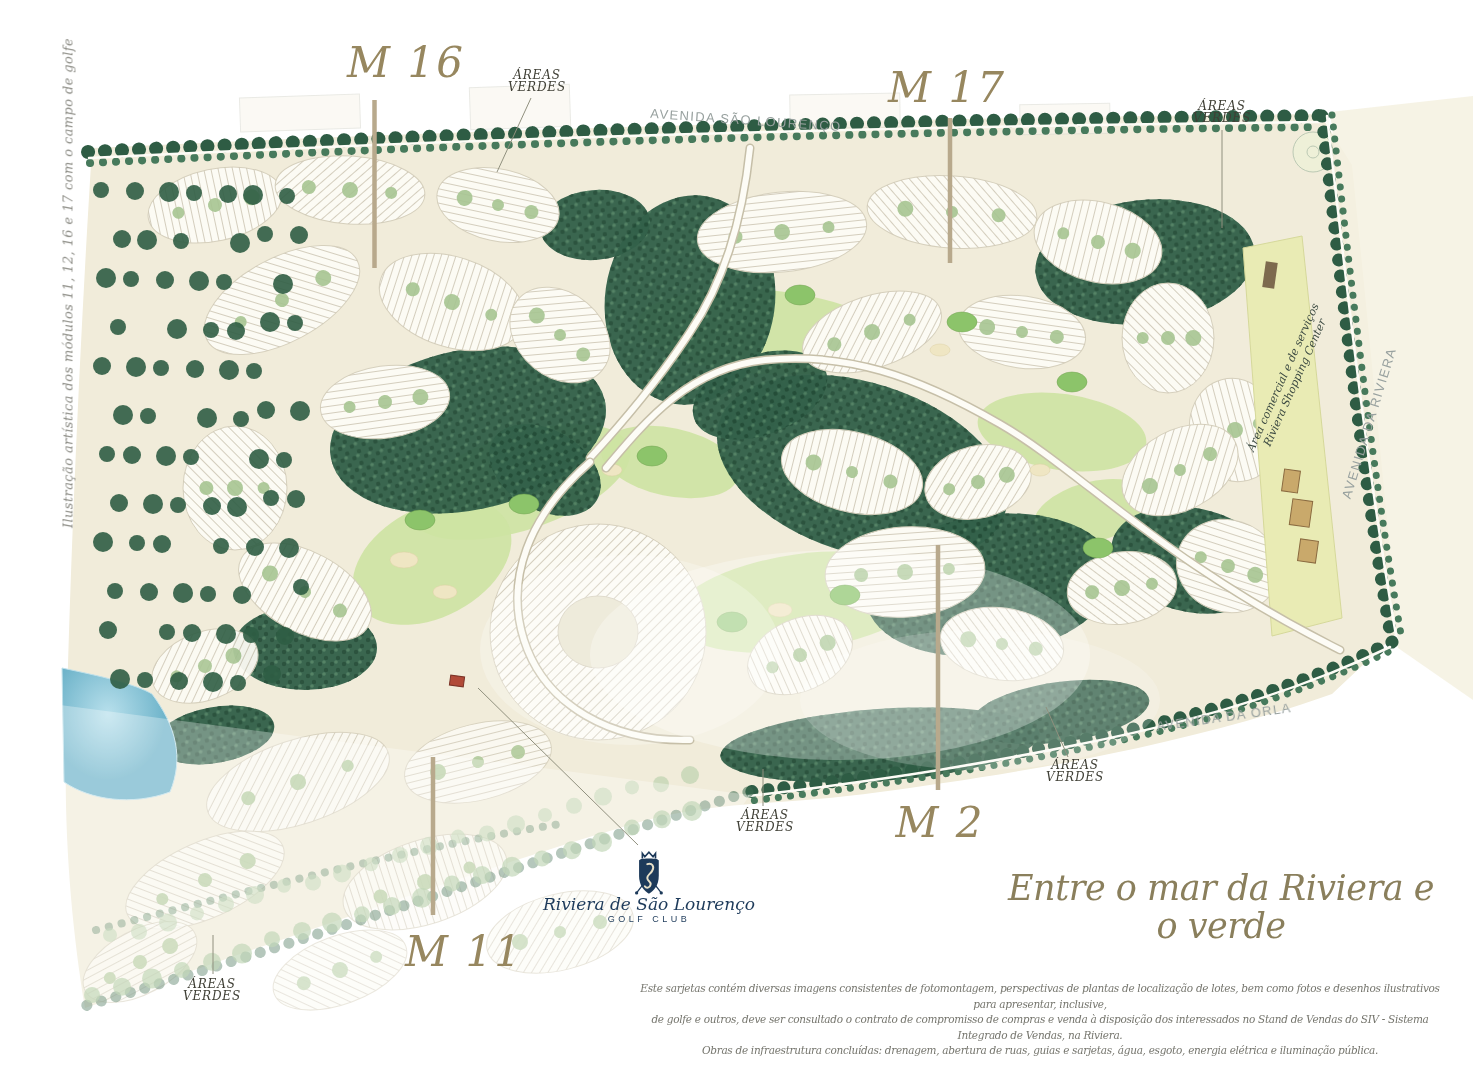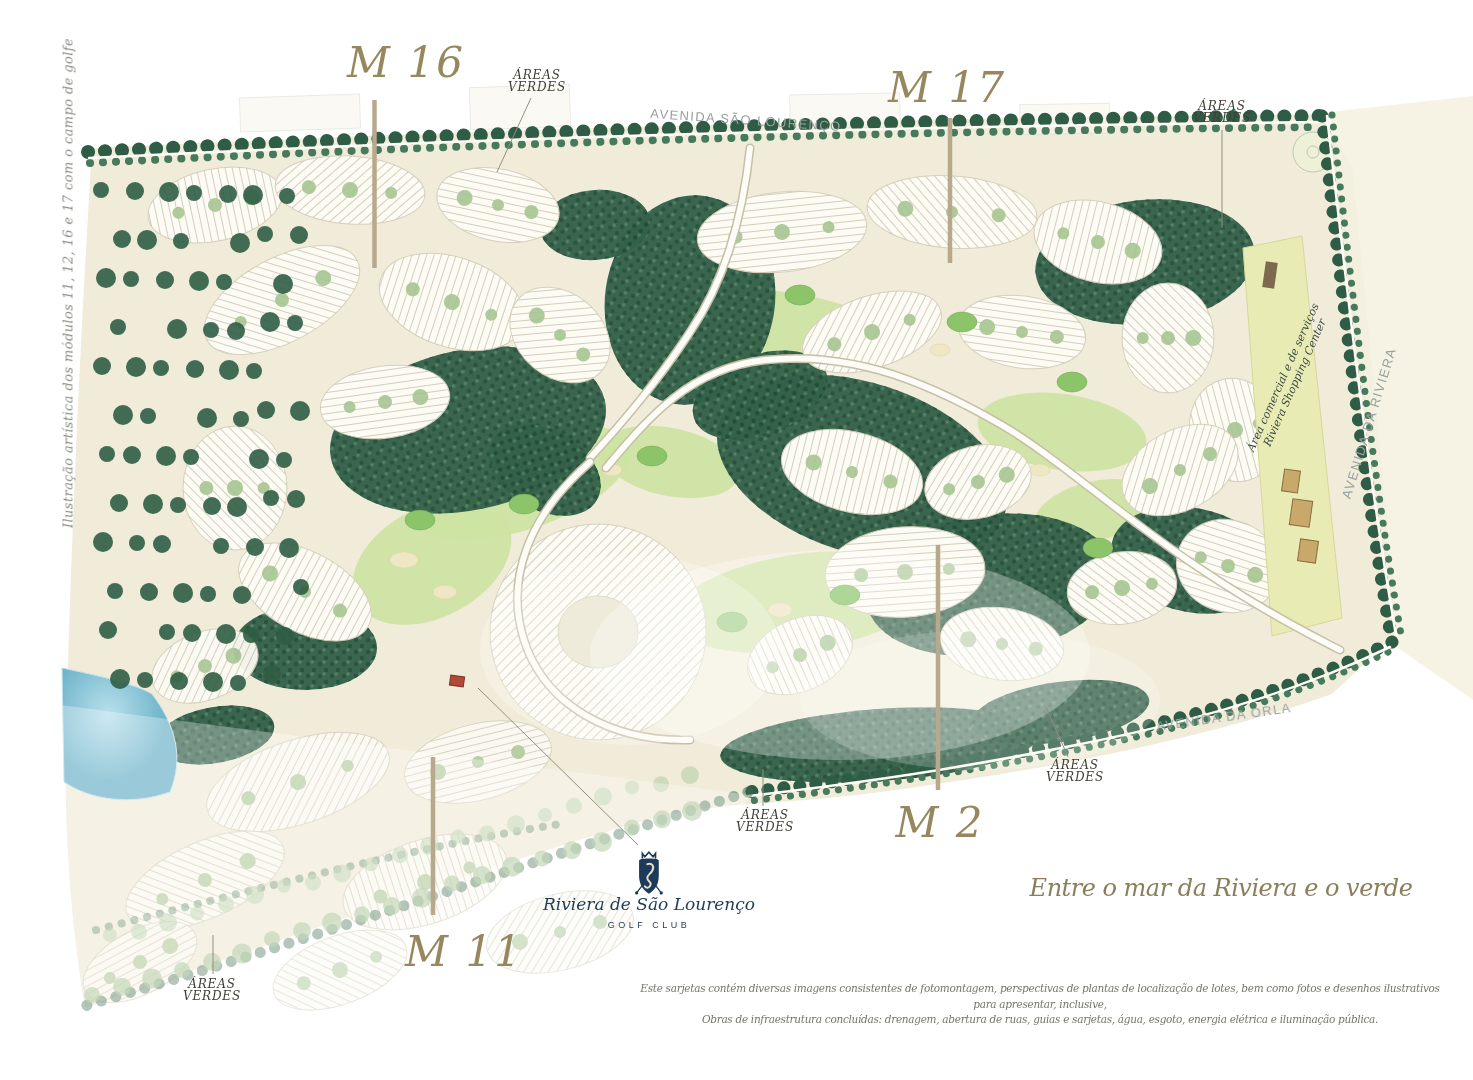--- a/index.html
+++ b/index.html
@@ -10,26 +10,26 @@
   .lbl{position:absolute;transform:translate(-50%,-50%);white-space:nowrap;}
   .module-label{font-style:italic;font-size:42px;color:#97875f;letter-spacing:2px;}
   .green-label{position:absolute;transform:translate(-50%,0);text-align:center;
     font-style:italic;font-size:12px;line-height:11.5px;color:#3f3f35;letter-spacing:.8px;}
   .avenue{font-family:"Liberation Sans",sans-serif;font-size:13px;letter-spacing:1.4px;
     color:#98a19f;}
   .caption-left{font-style:italic;font-size:13px;color:#8d8d86;letter-spacing:.4px;}
   .shopping-label{position:absolute;text-align:center;font-style:italic;font-size:11px;
     line-height:13px;color:#3c4a42;}
   .tagline{position:absolute;left:1000px;top:869px;width:442px;text-align:center;
-    font-style:italic;font-size:24px;line-height:38px;color:#8a7f5c;letter-spacing:-.5px;}
+    font-style:italic;font-size:35px;line-height:38px;color:#8a7f5c;letter-spacing:-.5px;}
   .disclaimer{position:absolute;left:640px;top:981px;width:800px;text-align:center;
     font-style:italic;font-size:10.5px;line-height:15.5px;color:#75756d;letter-spacing:-.3px;}
   .logo{position:absolute;left:649px;top:851px;transform:translate(-50%,0);text-align:center;color:#1d3a5a;}
   .logo .club-name{font-style:italic;font-size:17px;line-height:15px;}
-  .logo .club-type{font-family:"Liberation Sans",sans-serif;font-size:9px;letter-spacing:3.5px;margin-top:8px;}
+  .logo .club-type{font-family:"Liberation Sans",sans-serif;font-size:9px;letter-spacing:3.5px;margin-top:2px;}
 </style>
 </head>
 <body>
 
 <div class="canvas">
 
   <svg class="map-svg" width="1473" height="1080" viewBox="0 0 1473 1080">
     <defs>
       <pattern id="hatch0" width="7" height="7" patternUnits="userSpaceOnUse">
         <path d="M3.5 0V7" stroke="#c9c2ae" stroke-width="0.8"></path>
@@ -614,15 +614,16 @@
     <div class="club-name">Riviera de São Lourenço</div>
     <div class="club-type">GOLF CLUB</div>
   </div>
 
   <div class="tagline">
     <div>Entre o mar da Riviera e o verde</div>
   </div>
 
   <div class="disclaimer">
     <div>Este sarjetas contém diversas imagens consistentes de fotomontagem, perspectivas de plantas de localização de lotes, bem como fotos e desenhos ilustrativos para apresentar, inclusive,</div>
+    <div>de golfe e outros, deve ser consultado o contrato de compromisso de compras e venda à disposição dos interessados no Stand de Vendas do SIV - Sistema Integrado de Vendas, na Riviera.</div>
     <div>Obras de infraestrutura concluídas: drenagem, abertura de ruas, guias e sarjetas, água, esgoto, energia elétrica e iluminação pública.</div>
   </div>
 </div>
 
 </body></html>

